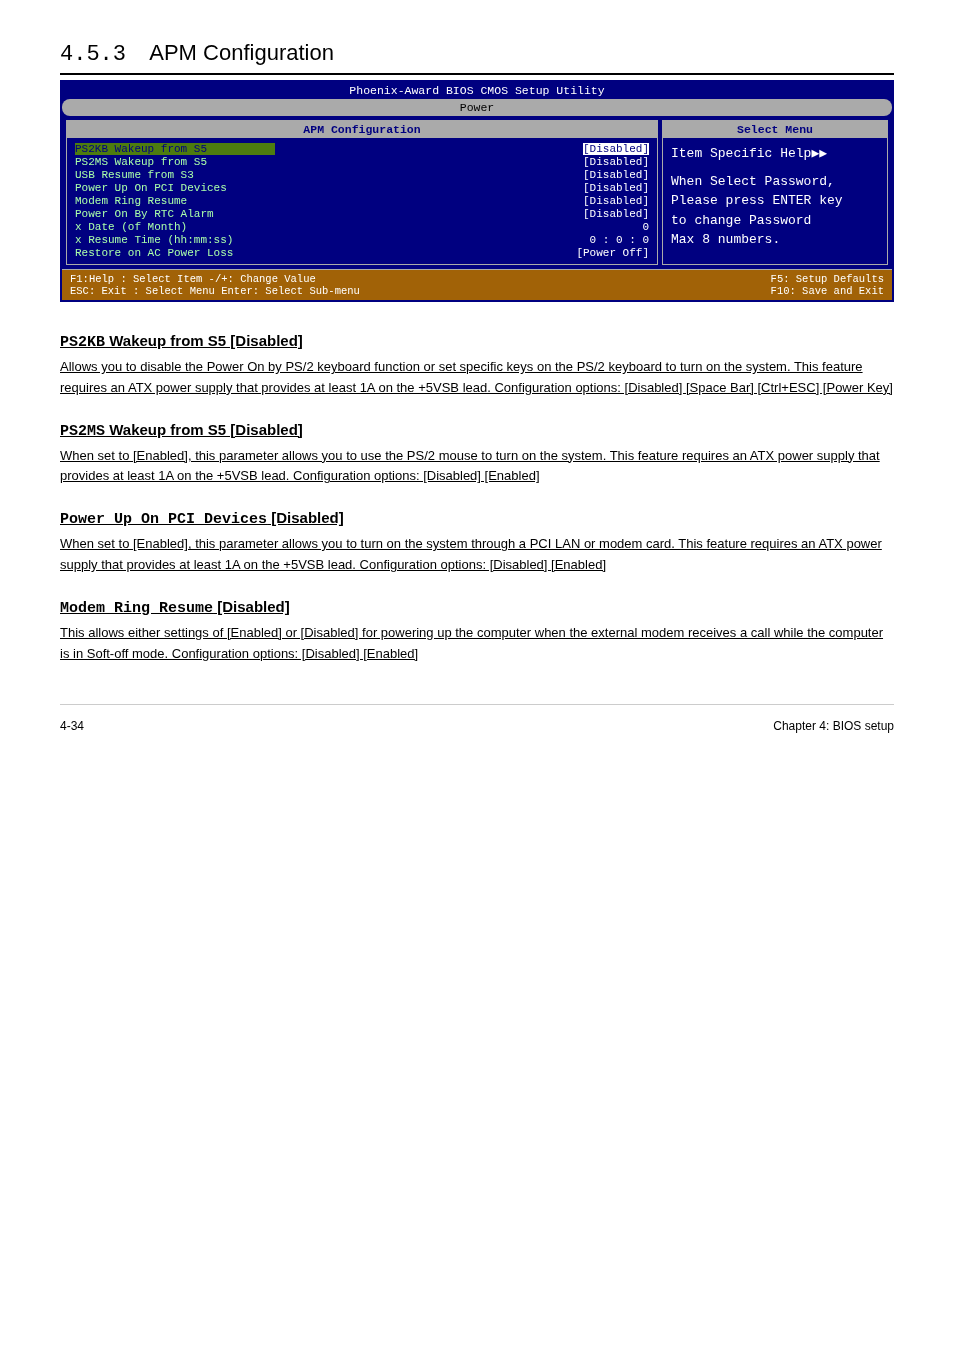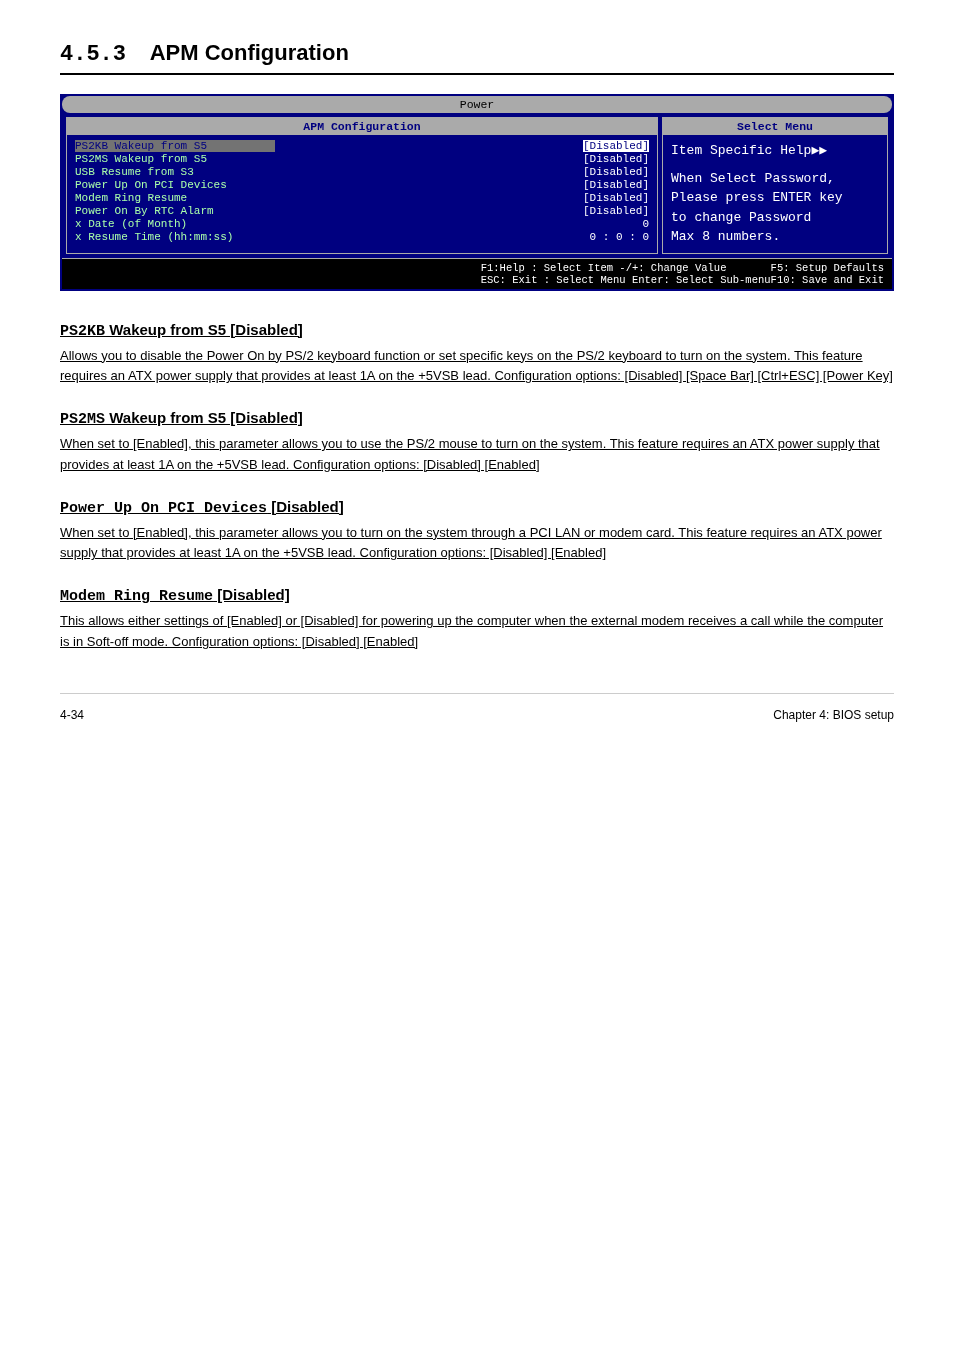--- a/index.html
+++ b/index.html
@@ -9,22 +9,22 @@
       font-size: 13px;
       color: #000;
       width: 954px;
       min-height: 1351px;
       padding: 40px 60px;
     }
 
     
     .section-heading {
       font-size: 22px;
-      font-weight: bold;
-      margin-bottom: 19px;
+      font-weight: normal;
+      margin-bottom: 5px;
       color: #000;
       border-bottom: 2px solid #000;
       padding-bottom: 6px;
     }
     .section-heading .num {
       font-family: 'Courier New', monospace;
     }
 
     
     .bios-screen {
@@ -74,21 +74,21 @@
       display: flex;
       justify-content: space-between;
       margin: 1px 0;
       font-size: 11px;
     }
     .bios-row .label {
       color: #aaffaa;
       min-width: 200px;
     }
     .bios-row .label.selected {
-      background: #737373;
+      background: #4d7c0f;
       color: #000080;
     }
     .bios-row .value {
       color: #ffffff;
       margin-left: 4px;
     }
     .bios-row .value.highlighted {
       background: #ffffff;
       color: #000080;
     }
@@ -110,26 +110,26 @@
       padding: 6px 8px;
       color: #ffffff;
       font-size: 13px;
       line-height: 1.5;
     }
     .bios-sidebar-content .help-title {
       color: #ffffff;
       margin-bottom: 8px;
     }
     .bios-footer {
-      background: #000000;
+      background: #a16207;
       color: #ffffff;
       font-size: 10.5px;
       padding: 3px 8px;
       display: flex;
-      justify-content: flex-end;
+      justify-content: space-between;
       border-top: 1px solid #aaaaaa;
     }
     .bios-footer-left, .bios-footer-right {
       display: flex;
       flex-direction: column;
     }
 
     
     .doc-section {
       margin-bottom: 22px;
@@ -165,20 +165,21 @@
 </head>
 <body>
 
 <h1 class="section-heading">
   <span class="num">4.5.3</span>
   &nbsp;&nbsp;
   <span>APM Configuration</span>
 </h1>
 
 <div class="bios-screen">
+  <div class="bios-title-bar">Phoenix-Award BIOS CMOS Setup Utility</div>
   <div class="bios-tab-bar">Power</div>
   <div class="bios-body">
 
     <div class="bios-main">
       <div class="bios-main-header">APM Configuration</div>
       <div class="bios-main-content" id="bios-rows-container">
 
       <div class="bios-row">
             <span class="label selected">PS2KB Wakeup from S5</span>
             <span class="value highlighted">[Disabled]</span>
@@ -203,20 +204,24 @@
             <span class="label">  Power On By RTC Alarm</span>
             <span class="value">[Disabled]</span>
           </div>
           <div class="bios-row">
             <span class="label">x Date (of Month)</span>
             <span class="value">  0</span>
           </div>
           <div class="bios-row">
             <span class="label">x Resume Time (hh:mm:ss)</span>
             <span class="value">0 :  0 : 0</span>
+          </div>
+          <div class="bios-row">
+            <span class="label">  Restore on AC Power Loss</span>
+            <span class="value">[Power Off]</span>
           </div>
         </div>
     </div>
 
     <div class="bios-sidebar">
       <div class="bios-sidebar-header">Select Menu</div>
       <div class="bios-sidebar-content">
         <div class="help-title">Item Specific Help▶▶</div>
         <div id="bios-help-text">When Select Password,<br>Please press ENTER key<br>to change Password<br>Max 8 numbers.</div>
       </div>

